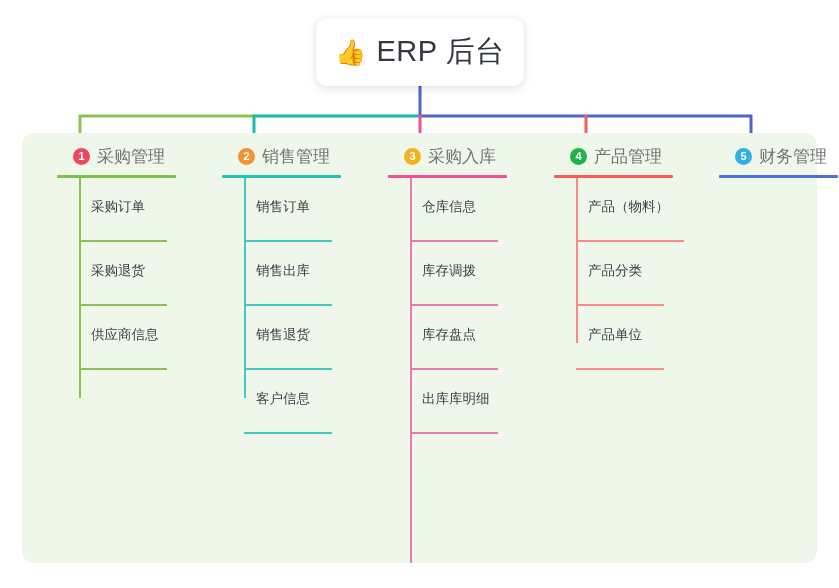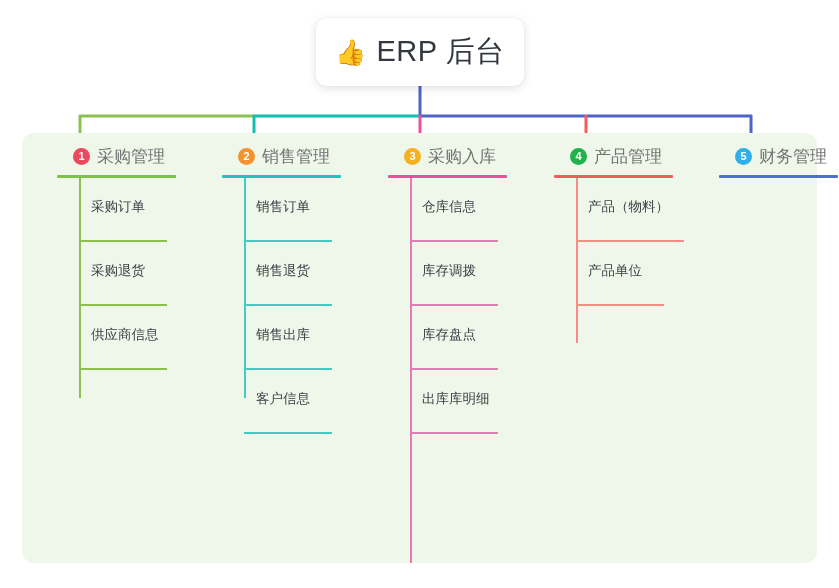--- a/index.html
+++ b/index.html
@@ -195,25 +195,25 @@
           <span class="col-title">销售管理</span>
         </div>
         <div class="col-rule" style="background: rgb(34, 195, 183);"></div>
         <div class="leaves">
           <div class="spine" style="background: rgb(70, 201, 192); height: 220px;"></div>
           <div class="leaf">
             <span class="leaf-label">销售订单</span>
             <div class="leaf-rule" style="background: rgb(70, 201, 192);"></div>
           </div>
           <div class="leaf">
+            <span class="leaf-label">销售出库</span>
+            <div class="leaf-rule" style="background: rgb(70, 201, 192);"></div>
+          </div>
+          <div class="leaf">
             <span class="leaf-label">销售退货</span>
-            <div class="leaf-rule" style="background: rgb(70, 201, 192);"></div>
-          </div>
-          <div class="leaf">
-            <span class="leaf-label">销售出库</span>
             <div class="leaf-rule" style="background: rgb(70, 201, 192);"></div>
           </div>
           <div class="leaf">
             <span class="leaf-label">客户信息</span>
             <div class="leaf-rule" style="background: rgb(70, 201, 192);"></div>
           </div>
         </div>
       </div>
       <div class="column" style="left: 388px;">
         <div class="col-header">
@@ -247,20 +247,24 @@
           <span class="col-title">产品管理</span>
         </div>
         <div class="col-rule" style="background: rgb(247, 92, 92);"></div>
         <div class="leaves">
           <div class="spine" style="background: rgb(249, 138, 132); height: 165px;"></div>
           <div class="leaf wide">
             <span class="leaf-label">产品（物料）</span>
             <div class="leaf-rule" style="background: rgb(249, 138, 132);"></div>
           </div>
           <div class="leaf">
+            <span class="leaf-label">产品分类</span>
+            <div class="leaf-rule" style="background: rgb(249, 138, 132);"></div>
+          </div>
+          <div class="leaf">
             <span class="leaf-label">产品单位</span>
             <div class="leaf-rule" style="background: rgb(249, 138, 132);"></div>
           </div>
         </div>
       </div>
       <div class="column" style="left: 719px;">
         <div class="col-header">
           <span class="badge" style="background: rgb(49, 176, 232);">5</span>
           <span class="col-title">财务管理</span>
         </div>

